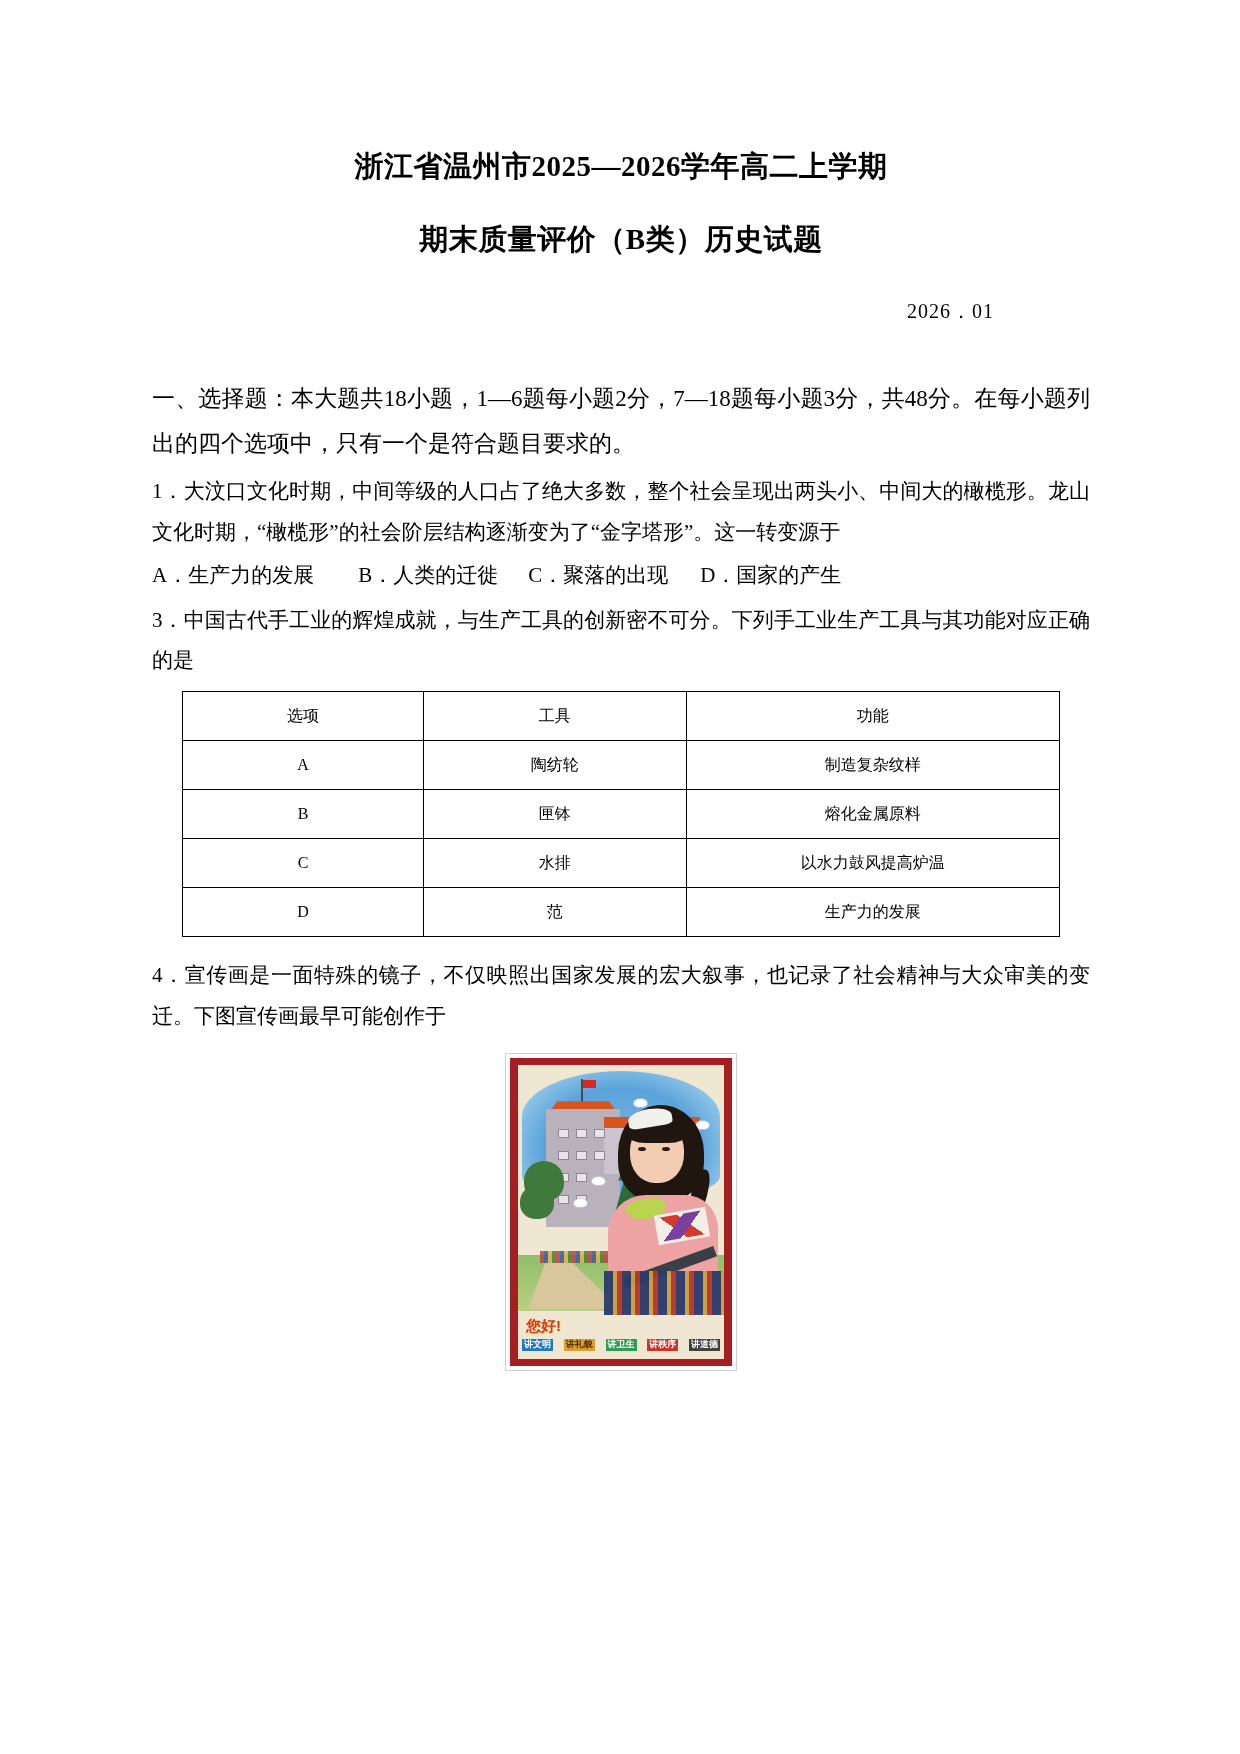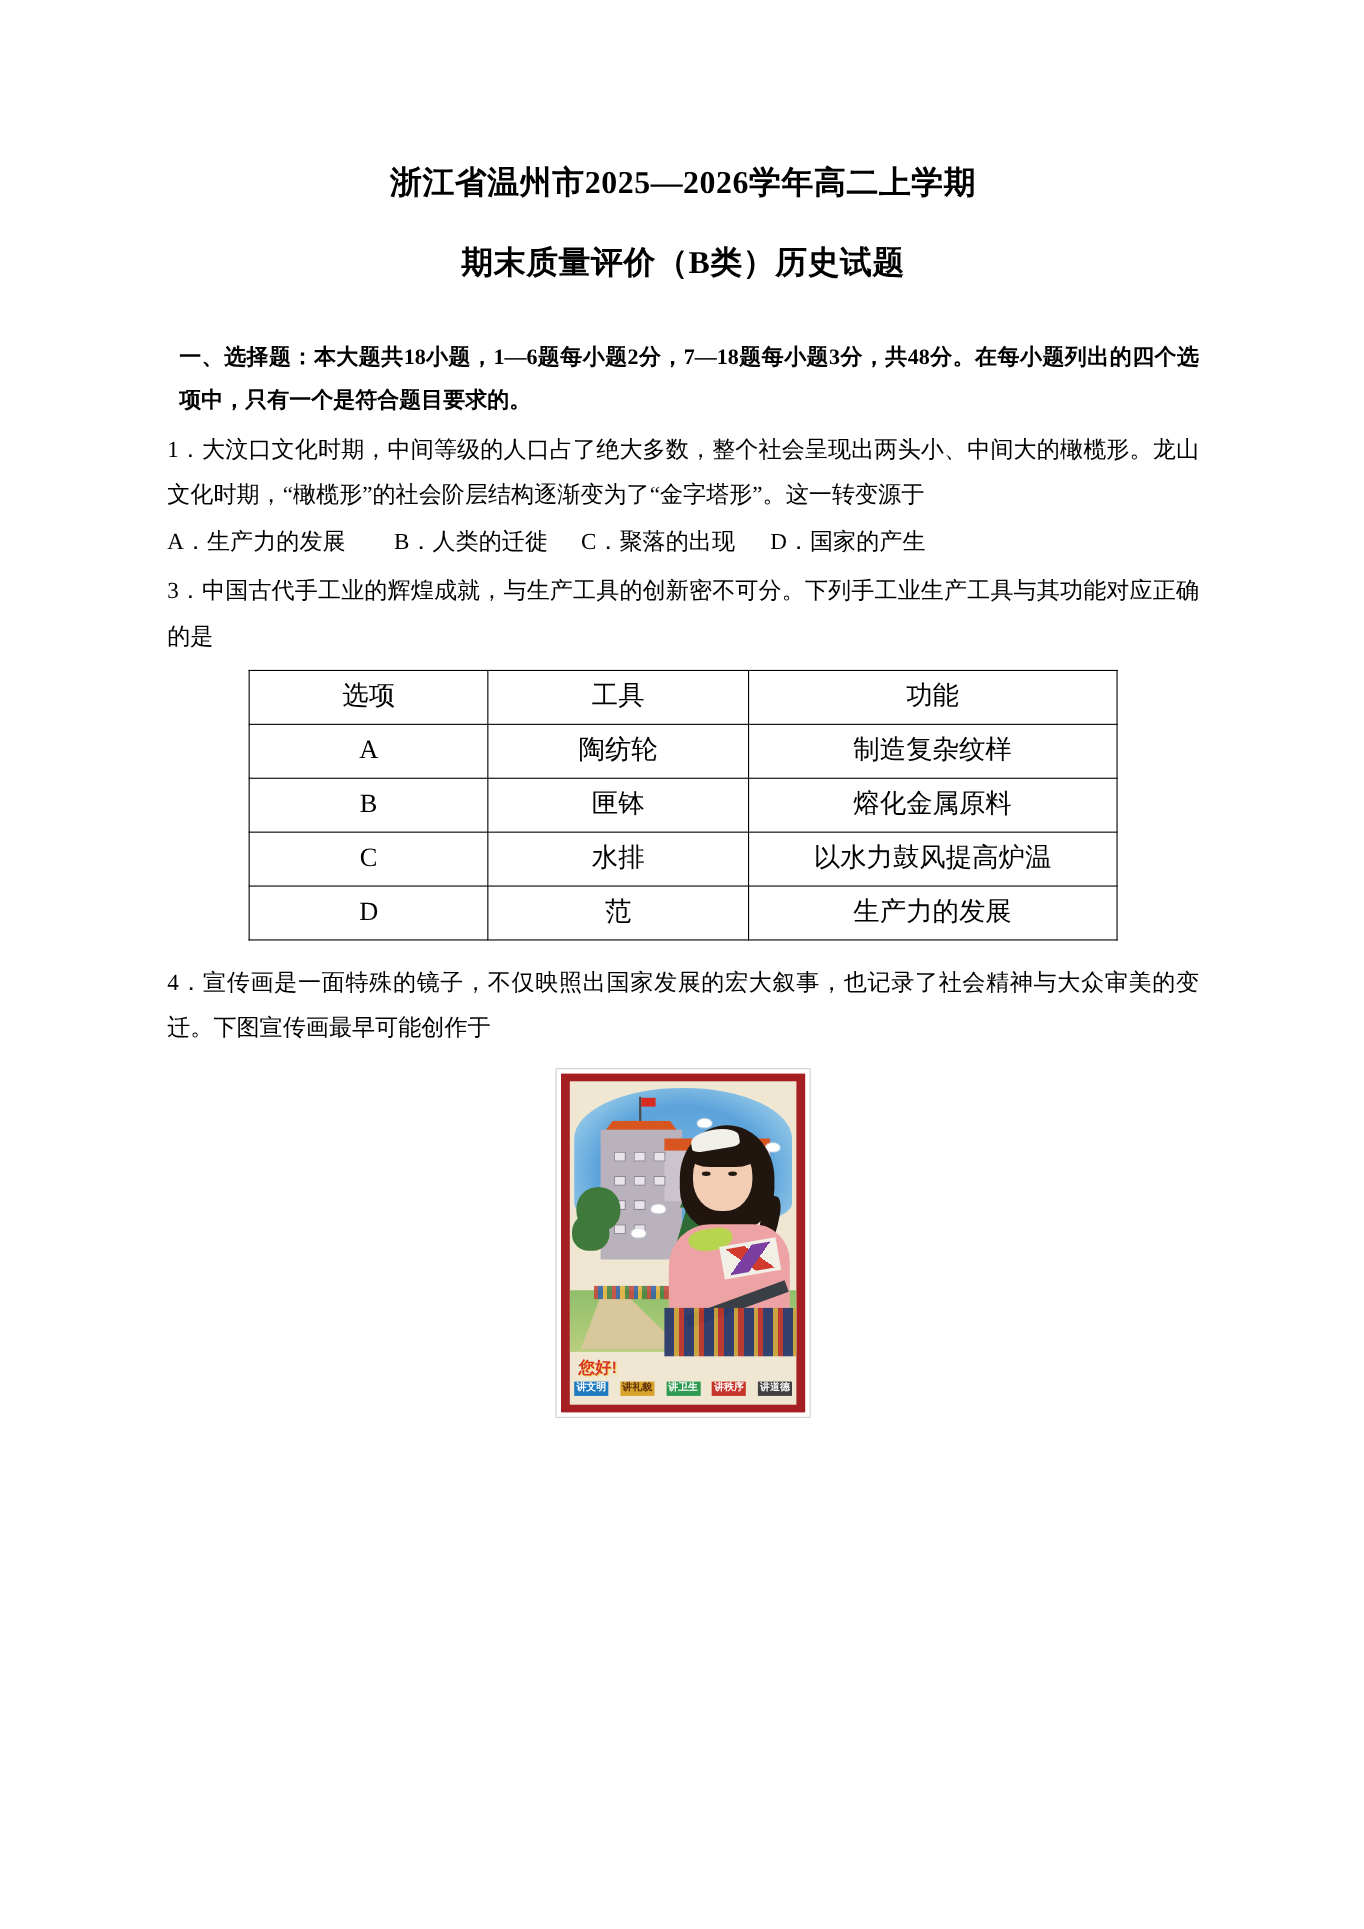--- a/index.html
+++ b/index.html
@@ -45,26 +45,25 @@
     margin-top: 44px;
     text-align: right;
     font-size: 20px;
     padding-right: 96px;
     letter-spacing: 1px;
   }
 
   
   .section-heading {
     margin-top: 52px;
-    font-weight: bold;
-    font-size: 20px;
+    font-weight: normal;
+    font-size: 23px;
     line-height: 1.95;
     text-align: justify;
     text-justify: inter-ideograph;
-    margin-left: 11px;
   }
 
   
   .question {
     font-size: 21px;
     line-height: 1.95;
     text-align: justify;
     text-justify: inter-ideograph;
     margin-top: 4px;
   }
@@ -78,22 +77,22 @@
     display: inline-block;
   }
   .opt-gap-1 { width: 44px; display: inline-block; }
   .opt-gap-2 { width: 30px; display: inline-block; }
   .opt-gap-3 { width: 32px; display: inline-block; }
 
   
   .tool-table {
     border-collapse: collapse;
     margin: 10px auto 18px auto;
-    width: 790px;
-    font-size: 24px;
+    width: 878px;
+    font-size: 16px;
   }
   .tool-table td {
     border: 1px solid #000000;
     text-align: center;
     vertical-align: middle;
     height: 40px;
     padding: 4px 6px;
     line-height: 1.3;
   }
   .tool-table td.col-opt { width: 215px; }
@@ -350,20 +349,21 @@
 </style>
 </head>
 <body>
 
 <div class="page">
   <div class="content">
 
     <div class="doc-title title-line-1">浙江省温州市2025—2026学年高二上学期</div>
     <div class="doc-title title-line-2">期末质量评价（B类）历史试题</div>
 
+    <div class="doc-date">2026．01</div>
 
     <div class="section-heading">一、选择题：本大题共18小题，1—6题每小题2分，7—18题每小题3分，共48分。在每小题列出的四个选项中，只有一个是符合题目要求的。</div>
 
     <div class="question">
       <span class="stem-num">1．</span><span class="stem-text">大汶口文化时期，中间等级的人口占了绝大多数，整个社会呈现出两头小、中间大的橄榄形。龙山文化时期，“橄榄形”的社会阶层结构逐渐变为了“金字塔形”。这一转变源于</span>
     </div>
     <div class="options">
       <span class="opt">A．生产力的发展</span><span class="opt-gap-1"></span><span class="opt">B．人类的迁徙</span><span class="opt-gap-2"></span><span class="opt">C．聚落的出现</span><span class="opt-gap-3"></span><span class="opt">D．国家的产生</span>
     </div>
 

